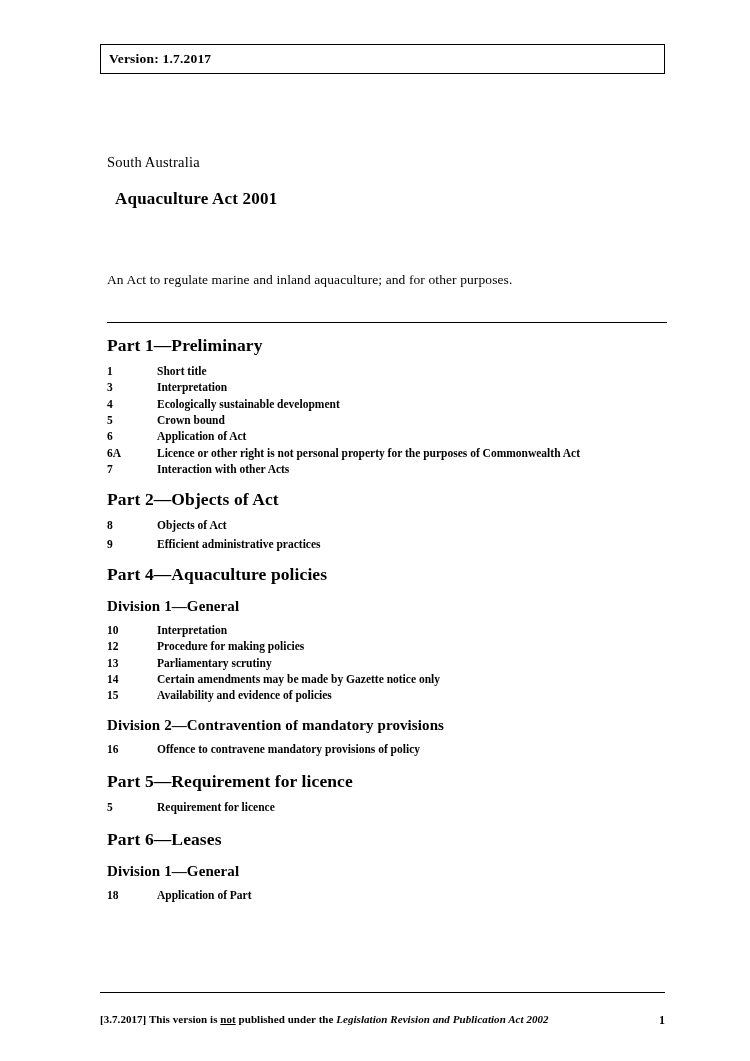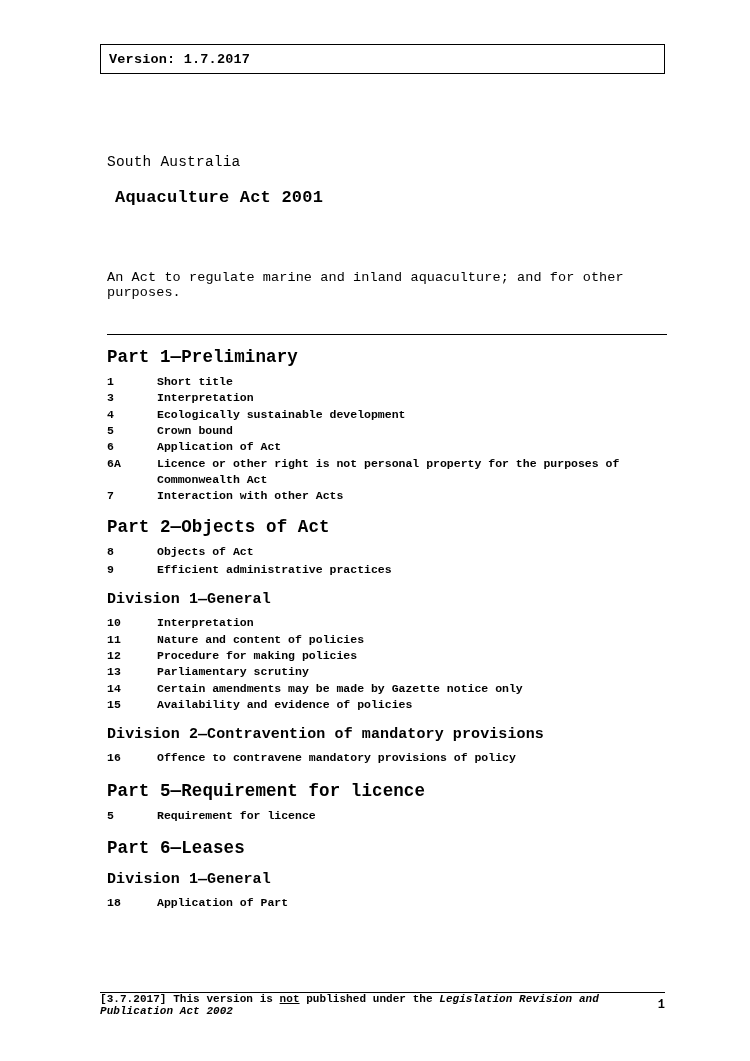--- a/index.html
+++ b/index.html
@@ -14,21 +14,20 @@
     color: #000000;
     position: relative;
     overflow: hidden;
   }
   .page {
     position: relative;
     width: 750px;
     height: 1061px;
     box-sizing: border-box;
     padding: 0;
-    font-family: Liberation Mono, monospace;
   }
   .version-box {
     position: absolute;
     left: 100px;
     top: 44px;
     width: 565px;
     height: 30px;
     border: 1.5px solid #000;
     box-sizing: border-box;
     display: flex;
@@ -101,23 +100,23 @@
   }
   .entries {
     margin-bottom: 2px;
   }
   .footer {
     position: absolute;
     left: 100px;
     top: 992px;
     width: 565px;
     border-top: 1.3px solid #000;
-    padding-top: 0;
+    padding-top: 20px;
     display: flex;
-    align-items: center;
+    align-items: flex-start;
     justify-content: space-between;
     font-size: 11px;
     font-weight: bold;
   }
   .footer-left {
     letter-spacing: 0.05px;
   }
   .footer-left .underline {
     text-decoration: underline;
   }
@@ -186,30 +185,27 @@
         </div>
       </div>
 
       <div class="entries">
         <div class="entry">
           <span class="num">9</span>
           <span class="label">Efficient administrative practices</span>
         </div>
       </div>
 
+      <h3 class="part-heading">Part 4—Aquaculture policies</h3>
 
       <h4 class="division-heading">Division 1—General</h4>
       <div class="entries">
         <div class="entry">
           <span class="num">10</span>
           <span class="label">Interpretation</span>
-        </div>
-        <div class="entry">
-          <span class="num">11</span>
-          <span class="label">Nature and content of policies</span>
         </div>
         <div class="entry">
           <span class="num">12</span>
           <span class="label">Procedure for making policies</span>
         </div>
         <div class="entry">
           <span class="num">13</span>
           <span class="label">Parliamentary scrutiny</span>
         </div>
         <div class="entry">

